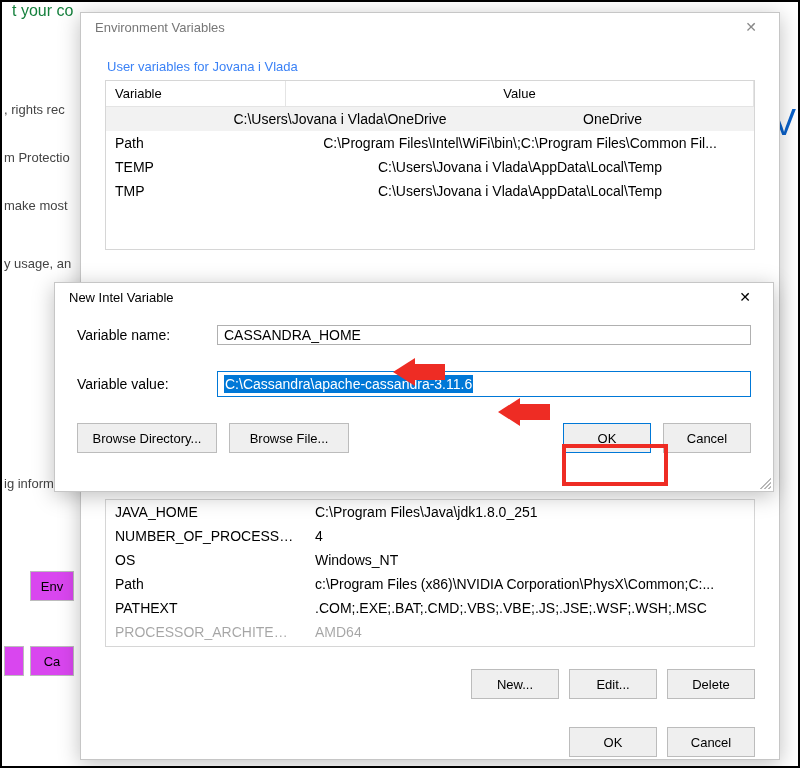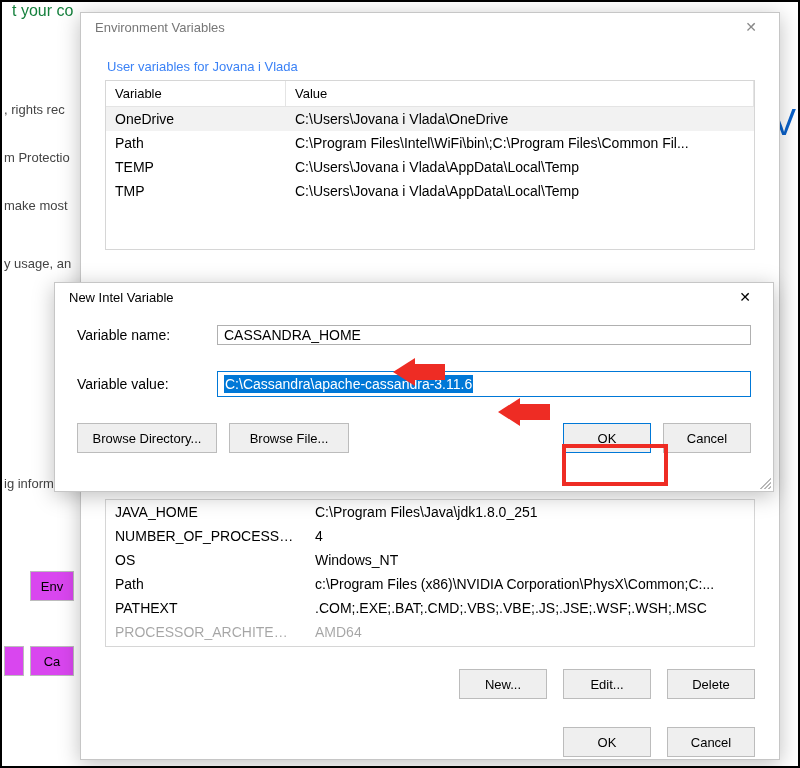--- a/index.html
+++ b/index.html
@@ -14,24 +14,24 @@
   .titlebar { display: flex; align-items: center; justify-content: space-between; padding: 6px 10px 6px 14px; color: #777; font-size: 13px; }
   .titlebar .close { width: 36px; text-align: center; font-size: 14px; color: #888; }
   .section-label { margin: 18px 0 6px 26px; font-size: 13px; color: #3b82f6; }
   .table { margin: 0 24px; border: 1px solid #d6d6d6; background: #fff; }
   .table .head { display: flex; }
   .table .head .col { padding: 5px 9px; border-bottom: 1px solid #e4e4e4; border-right: 1px solid #e4e4e4; font-size: 13px; }
   .table .row { display: flex; }
   .table .row .col { padding: 4px 9px; font-size: 14px; white-space: nowrap; overflow: hidden; text-overflow: ellipsis; }
   .table .row.sel .col { background: #f2f2f2; }
   .uservars .col.v { width: 180px; }
-  .uservars .col.val { flex: 1; }
+  .uservars .col.val { flex: 1; text-align: center; }
   .sysvars .col.v { width: 200px; }
   .sysvars .col.val { flex: 1; }
-  .btnrow { display: flex; justify-content: flex-end; gap: 16px; margin: 14px 24px 0 0; }
+  .btnrow { display: flex; justify-content: flex-end; gap: 10px; margin: 14px 24px 0 0; }
   .btn { min-width: 88px; height: 30px; background: #efefef; border: 1px solid #bcbcbc; font-size: 13px; display: inline-flex; align-items: center; justify-content: center; cursor: default; }
   .dialog.newvar { left: 52px; top: 280px; width: 720px; height: 210px; z-index: 5; }
   .newvar .titlebar { color: #000; }
   .newvar .titlebar .close { color: #000; font-weight: 400; }
   .form { padding: 14px 22px 0 22px; }
   .formrow { display: flex; align-items: center; margin-bottom: 26px; }
   .formrow label { width: 140px; font-size: 14px; }
   .formrow input { flex: 1; height: 20px; border: 1px solid #b0b0b0; padding: 2px 6px; font-size: 14px; }
   .selected-text { background: #0078d7; color: #fff; padding: 1px 1px; }
   .valuewrap { flex: 1; height: 26px; border: 1px solid #0078d7; padding: 3px 6px; font-size: 14px; display: flex; align-items: center; }
@@ -69,22 +69,22 @@
       <span class="close">✕</span>
     </div>
 
     <div class="section-label">User variables for Jovana i Vlada</div>
     <div class="table uservars" style="height:170px">
       <div class="head">
         <div class="col v">Variable</div>
         <div class="col val">Value</div>
       </div>
       <div class="row sel">
+        <div class="col val">C:\Users\Jovana i Vlada\OneDrive</div>
         <div class="col v">OneDrive</div>
-        <div class="col val">C:\Users\Jovana i Vlada\OneDrive</div>
       </div>
       <div class="row">
         <div class="col v">Path</div>
         <div class="col val">C:\Program Files\Intel\WiFi\bin\;C:\Program Files\Common Fil...</div>
       </div>
       <div class="row">
         <div class="col v">TEMP</div>
         <div class="col val">C:\Users\Jovana i Vlada\AppData\Local\Temp</div>
       </div>
       <div class="row">

